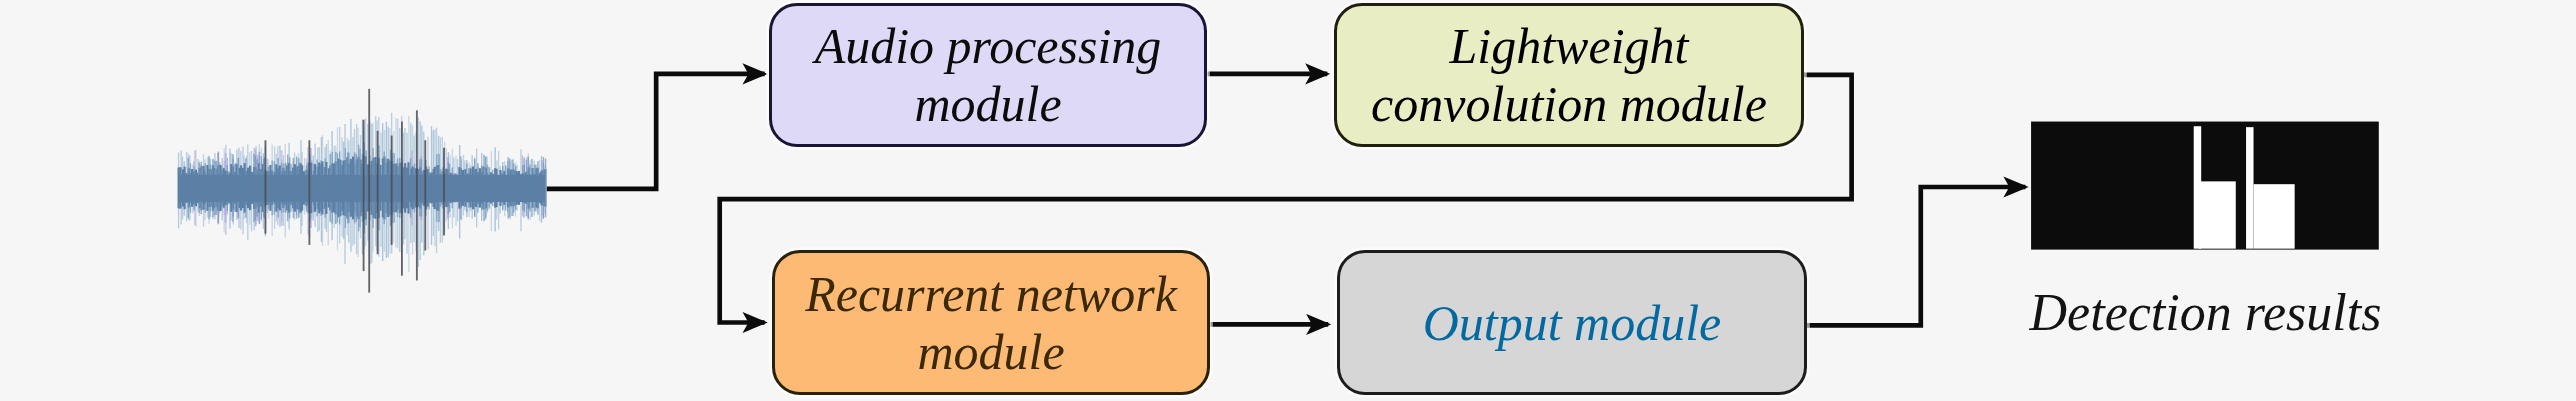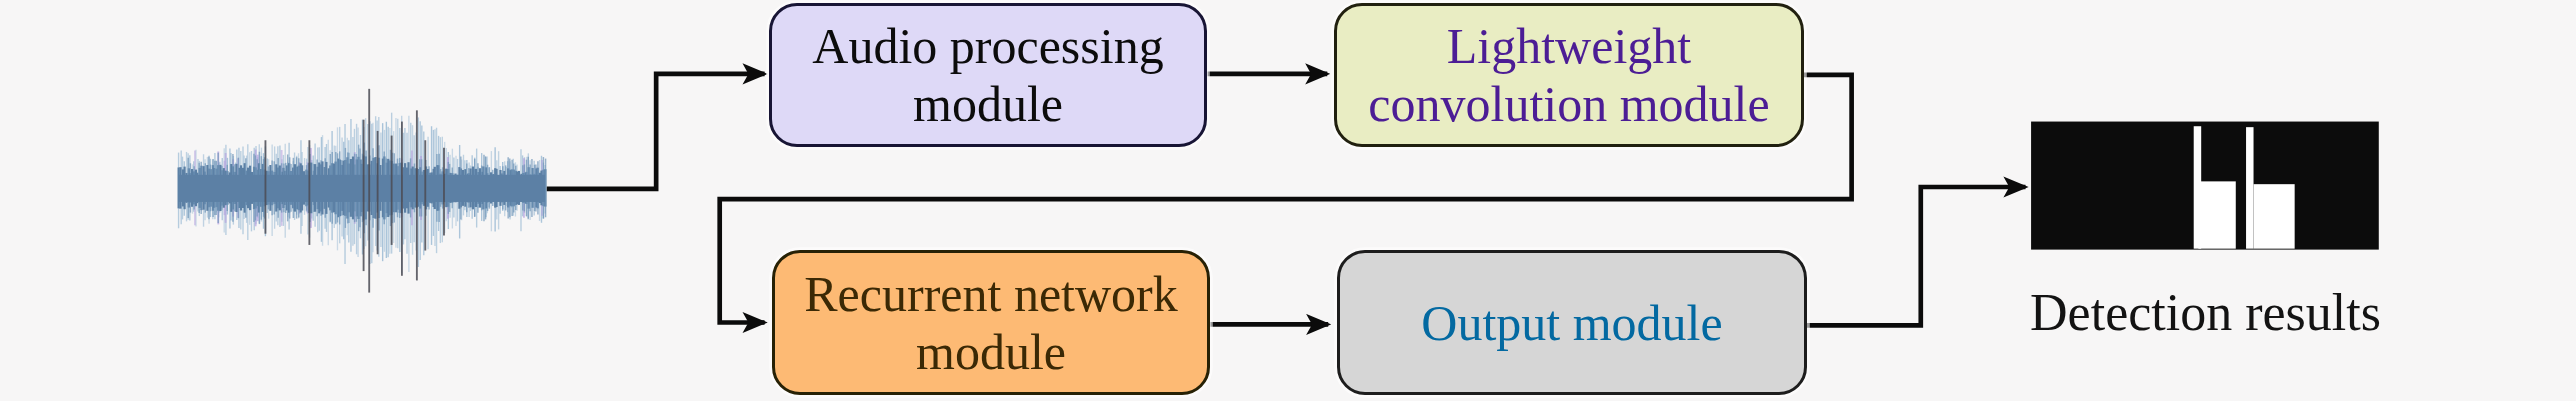--- a/index.html
+++ b/index.html
@@ -1,20 +1,21 @@
 <!DOCTYPE html>
 <html style="font-size:15px"><head>
 <meta charset="utf-8">
 <style>
   html,body{margin:0;padding:0;}
   body{font-family:"Liberation Serif","DejaVu Serif",serif;}
   .stage{
     position:relative;
     width:2576px;height:402px;
     overflow:hidden;
+    font-style:italic;
   }
   .layer{position:absolute;left:0;top:0;}
   .module{
     position:absolute;
     box-sizing:border-box;
     border:3.7px solid #1c1a14;
     border-radius:28px;
     display:flex;
     flex-direction:column;
     align-items:center;
@@ -600,21 +601,21 @@
       <rect x="2403" y="136" width="8" height="130" fill="#ffffff"></rect>
       <rect x="2411" y="197" width="44" height="69" fill="#ffffff"></rect>
     </g>
   </svg>
 
   <div class="module" style="left: 769px; top: 2.8px; width: 438px; height: 144px; background-color: rgb(222, 217, 247); border-color: rgb(24, 21, 53); color: rgb(12, 12, 12);">
     <div class="mline">Audio processing</div>
     <div class="mline">module</div>
   </div>
 
-  <div class="module" style="left: 1334px; top: 2.8px; width: 470px; height: 144px; background-color: rgb(233, 237, 195); border-color: rgb(33, 32, 15); color: #4c1d95;">
+  <div class="module" style="left: 1334px; top: 2.8px; width: 470px; height: 144px; background-color: rgb(233, 237, 195); border-color: rgb(33, 32, 15); color: #000000;">
     <div class="mline">Lightweight</div>
     <div class="mline">convolution module</div>
   </div>
 
   <div class="module" style="left: 772px; top: 250px; width: 438px; height: 145px; background-color: #fdba74; border-color: rgb(39, 33, 5); color: rgb(59, 41, 5);">
     <div class="mline">Recurrent network</div>
     <div class="mline">module</div>
   </div>
 
   <div class="module" style="left: 1337px; top: 250px; width: 470px; height: 145px; background-color: rgb(214, 214, 214); border-color: rgb(29, 29, 29); color: #0369a1;">

